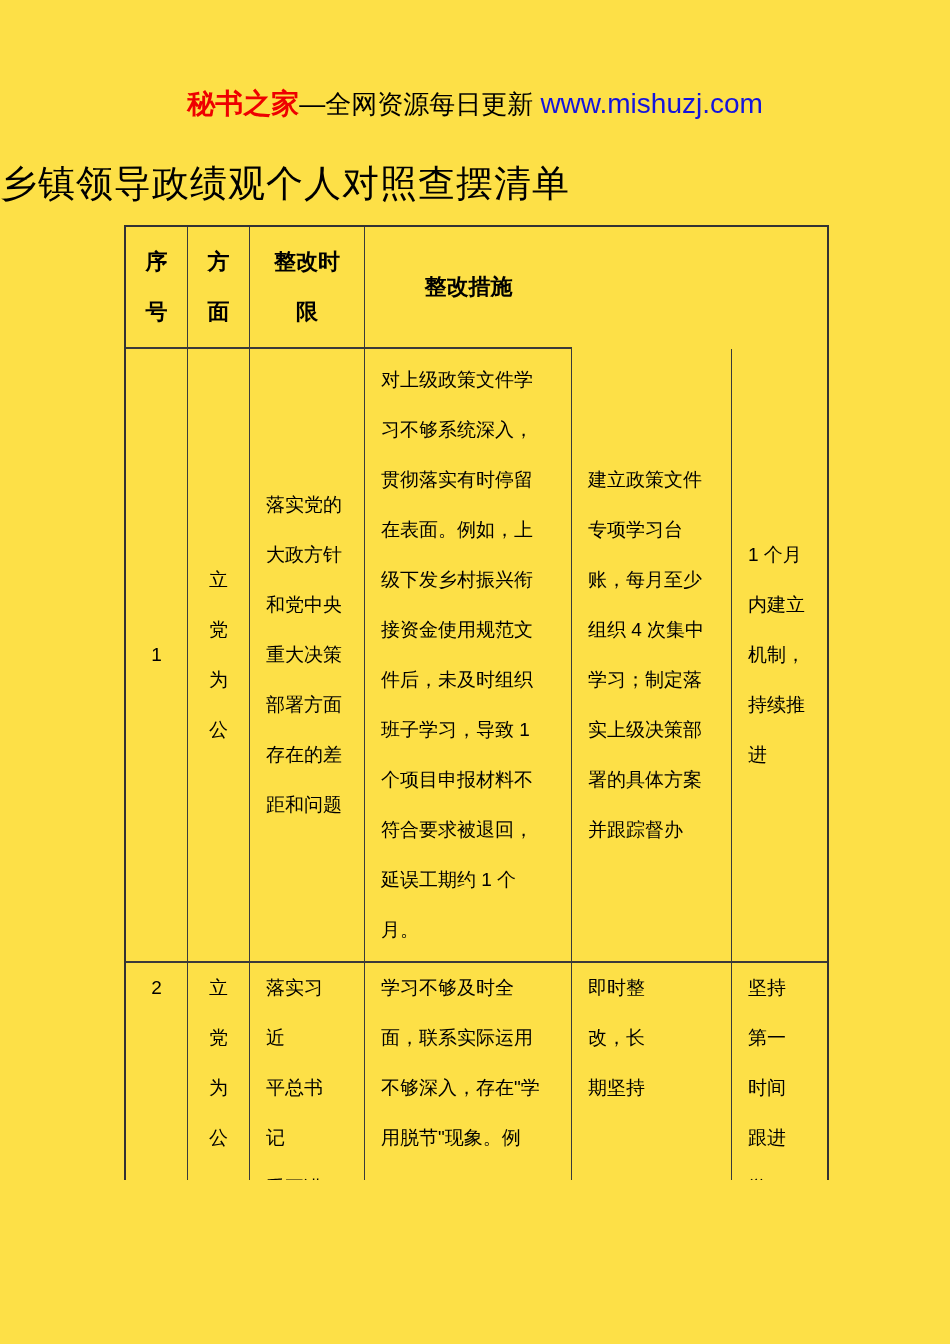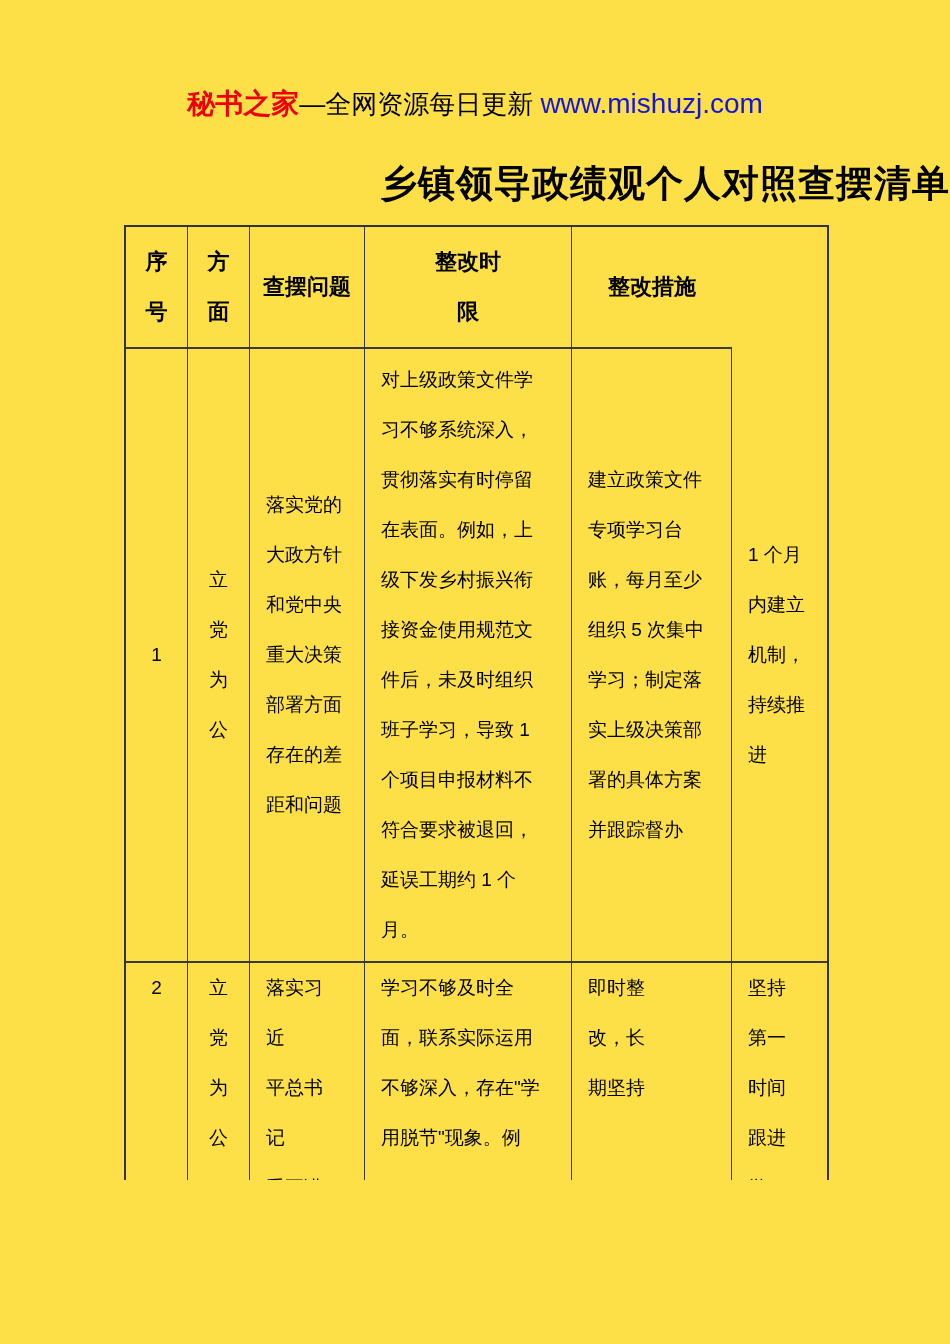--- a/index.html
+++ b/index.html
@@ -17,22 +17,22 @@
     text-align:center;
     font-size:26px;line-height:40px;
     white-space:nowrap;
   }
   .banner .site{font-weight:bold;font-size:28px;}
   .banner .tagline{font-weight:500;}
   .banner .url{font-size:28px;}
   
   .doc-title{
     position:absolute;top:162px;left:0;width:100%;
-    text-align:right;
-    font-size:37px;font-weight:700;
+    text-align:left;
+    font-size:37px;font-weight:400;
     letter-spacing:1px;
     line-height:44px;
   }
   
   .tbl{
     position:absolute;left:124px;top:225px;
     width:705px;height:955px;
     box-sizing:border-box;
     border:2px solid #333;border-bottom:none;
     display:flex;flex-direction:column;
@@ -85,21 +85,20 @@
 
   <div class="doc-title">乡镇领导政绩观个人对照查摆清单</div>
 
   <div class="tbl">
 
     <div class="trow head">
       <div class="cell c-center">序
 号</div>
       <div class="cell c-center">方
 面</div>
-      <div class="cell c-center">查摆问题</div>
       <div class="cell c-center">整改时
 限</div>
       <div class="cell c-center">整改措施</div>
     </div>
 
     <div class="trow r1">
       <div class="cell c-center">1</div>
       <div class="cell c-center">立
 党
 为
@@ -119,21 +118,21 @@
 接资金使用规范文
 件后，未及时组织
 班子学习，导致 1
 个项目申报材料不
 符合要求被退回，
 延误工期约 1 个
 月。</span></div>
       <div class="cell c-left"><span>建立政策文件
 专项学习台
 账，每月至少
-组织 5 次集中
+组织 4 次集中
 学习；制定落
 实上级决策部
 署的具体方案
 并跟踪督办</span></div>
       <div class="cell c-left"><span>1 个月
 内建立
 机制，
 持续推
 进</span></div>
     </div>

